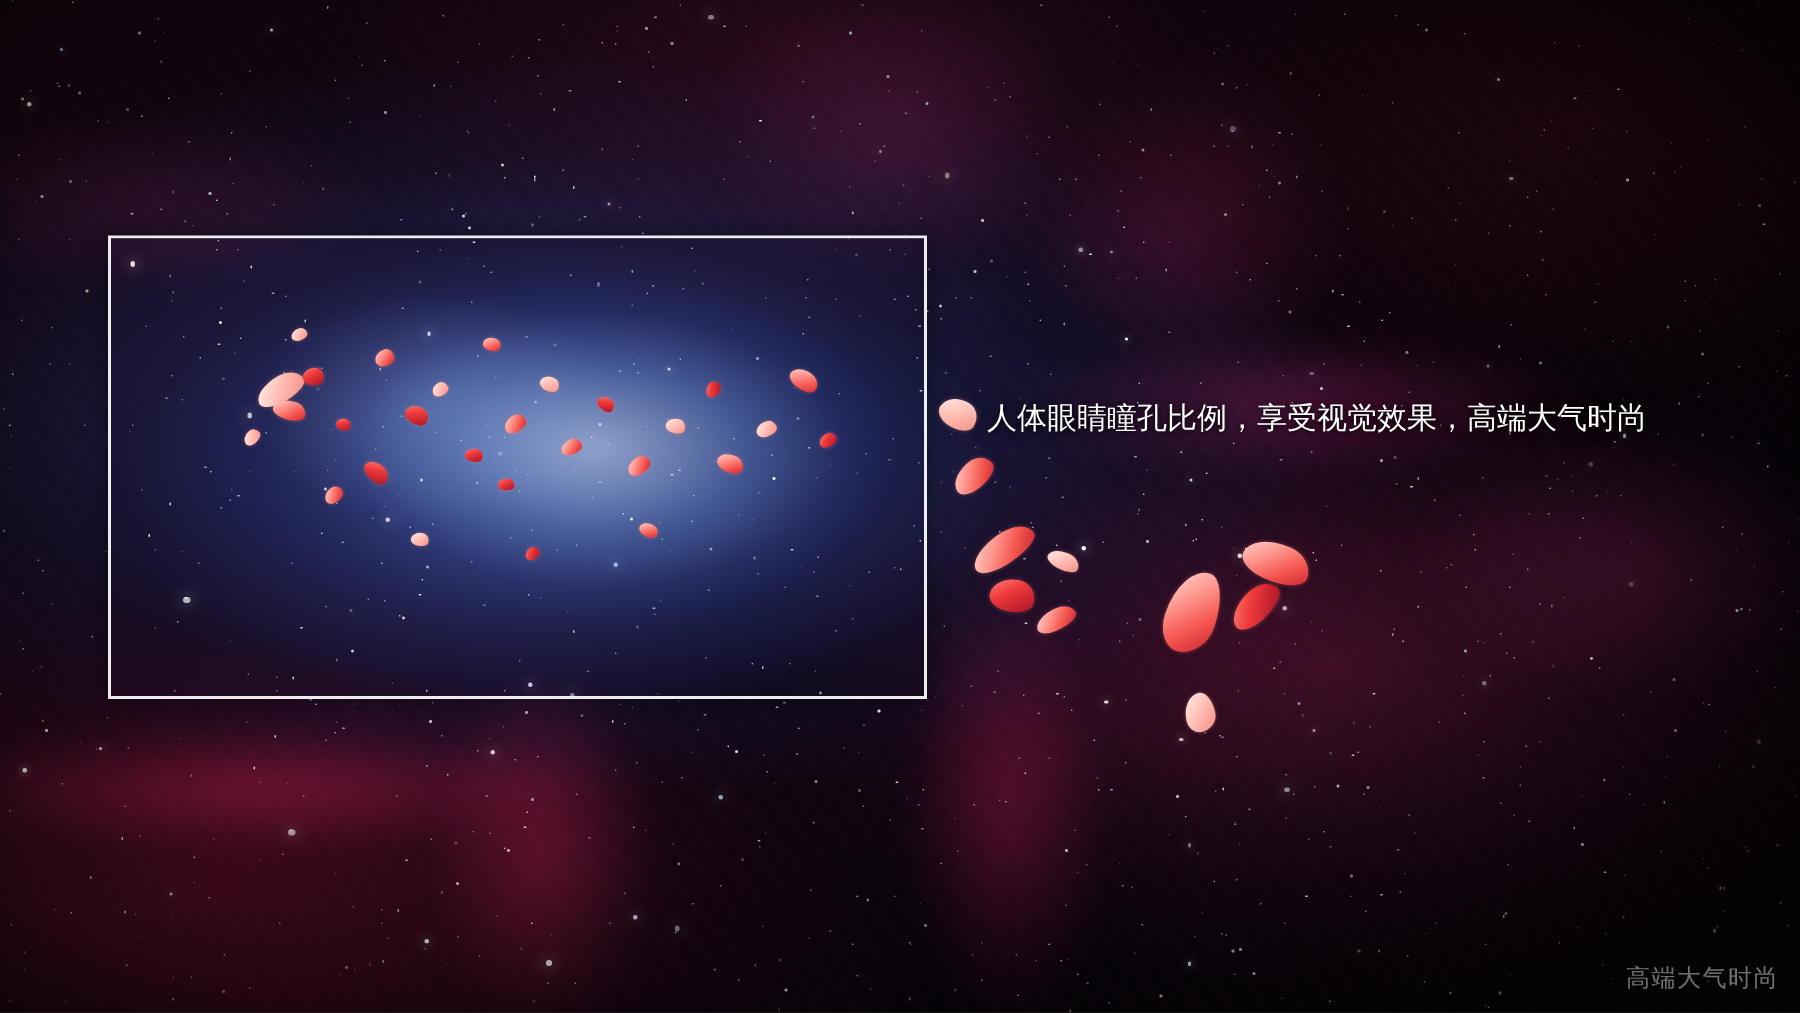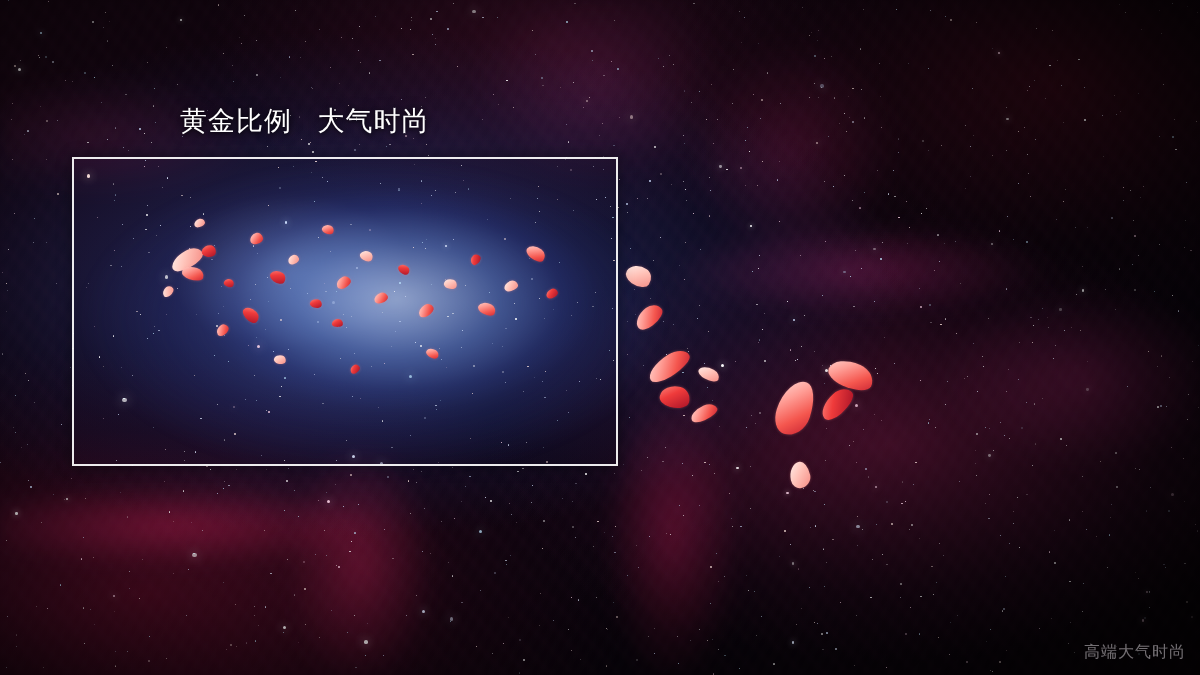--- a/index.html
+++ b/index.html
@@ -1607,20 +1607,20 @@
           <i class="petal deep" style="left:472px;top:130px;width:12px;height:9px;transform:rotate(-22deg);"></i>
           <i class="petal pale" style="left:200px;top:196px;width:12px;height:9px;transform:rotate(14deg);"></i>
           <i class="petal deep" style="left:276px;top:206px;width:10px;height:8px;transform:rotate(-28deg);"></i>
           <i class="petal " style="left:352px;top:190px;width:13px;height:9px;transform:rotate(32deg);"></i>
           <i class="petal pale" style="left:120px;top:60px;width:11px;height:8px;transform:rotate(-15deg);"></i>
           <i class="petal " style="left:248px;top:66px;width:12px;height:9px;transform:rotate(22deg);"></i>
         </div>
     </div>
   </div>
 
-  <div id="title">黄金比例   大气时尚</div>
 
   <div id="body-text">
+    <div class="body-line">人体眼睛瞳孔比例，享受视觉效果，高端大气时尚</div>
   </div>
 
   <div id="watermark">高端大气时尚</div>
 
 </div>
 
 </body></html>

